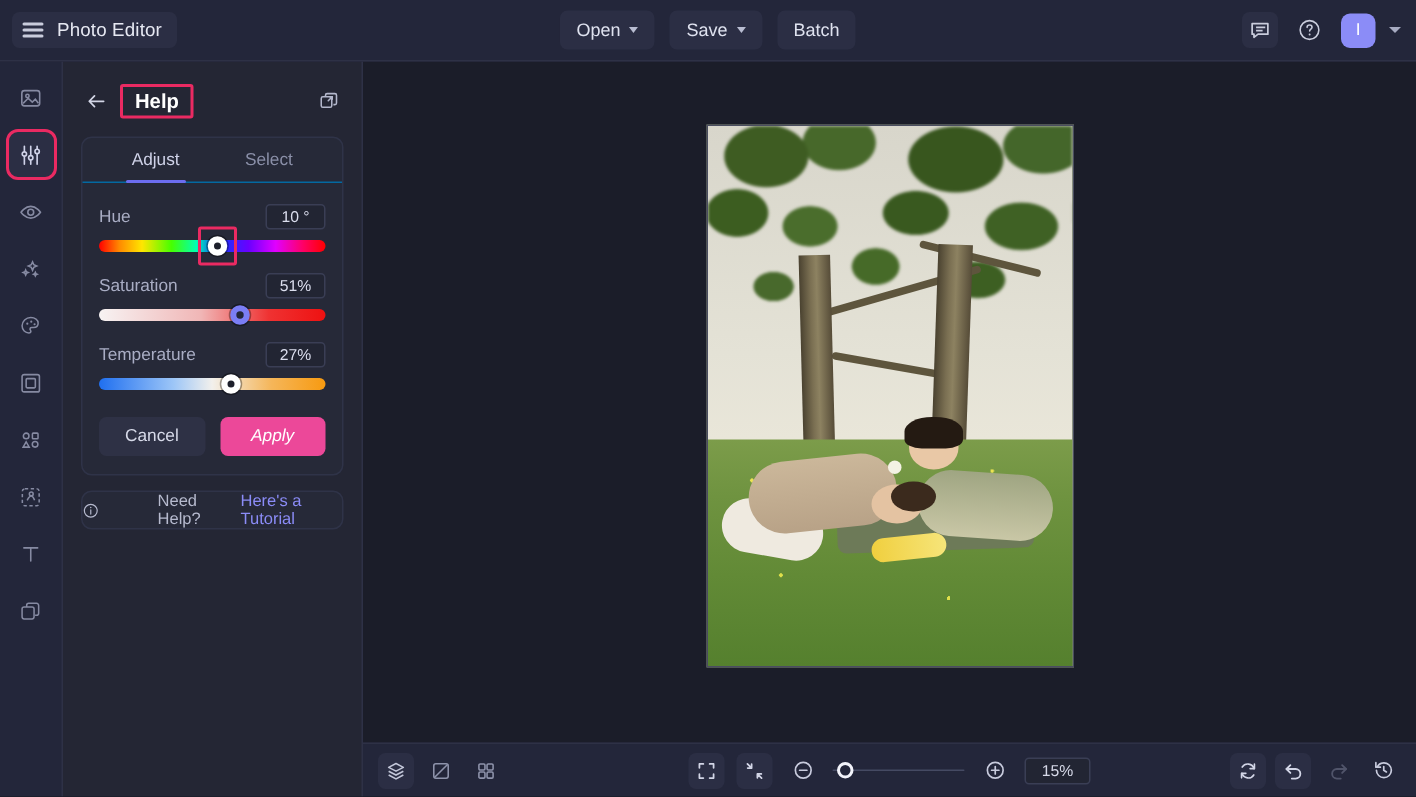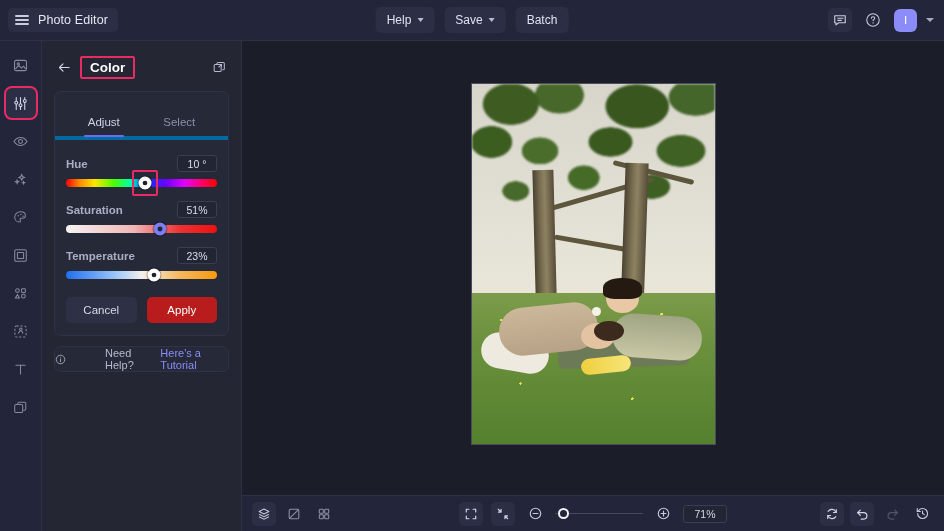--- a/index.html
+++ b/index.html
@@ -99,35 +99,35 @@
     line-height: 15px;
   }
   .panel-head-spacer { flex: 1; }
   .dup-icon { width: 20px; height: 20px; display:flex; align-items:center; justify-content:center; cursor: pointer; }
 
   .card {
     background: #262938; border: 1px solid #2f3348;
     border-radius: 7px; margin-top: 8px;
     padding: 0 11px 12px 11px;
   }
-  .tabs { display: flex; border-bottom: 4px solid #0369a1; margin: 15px -11px; padding: 0 11px; align-items: center; }
+  .tabs { display: flex; border-bottom: 1px solid #0369a1; margin: 0 -11px; padding: 0 11px; align-items: center; }
   .tab {
     flex: 1; text-align: center; font-size: 11.5px;
     padding: 9px 0 8px 0; color: #8a8fa8; cursor: pointer;
     position: relative;
   }
   .tab.active { color: #cfd2e8; }
   .tab.active::after {
     content: ""; position: absolute; left: 50%; transform: translateX(-50%);
     bottom: -1px; width: 40px; height: 2px; background: #6c6df0; border-radius: 2px;
   }
 
   .ctrl { margin-top: 14px; }
   .ctrl-row { display: flex; align-items: center; justify-content: space-between; margin-bottom: 7px; }
-  .ctrl-label { color: #a9adc4; font-size: 11.5px; font-weight: bold; }
+  .ctrl-label { color: #a9adc4; font-size: 11.5px; }
   .ctrl-val {
     min-width: 40px; text-align: center; color: #dbdeee; font-size: 10.5px;
     border: 1px solid #3a3e55; border-radius: 3px; padding: 1.5px 5px;
     background: #222533;
   }
   .slider { position: relative; height: 8px; }
   .track { position: absolute; top: 0; left: 0; right: 0; height: 8px; border-radius: 4px; }
   .track.hue {
     background: linear-gradient(90deg,#ff0000 0%,#ff8a00 9%,#ffe600 19%,#46ff00 32%,#00ffb3 43%,
       #0b3bff 52%,#6a00ff 66%,#e000ff 78%,#ff0066 90%,#ff0000 100%);
@@ -151,21 +151,21 @@
     width: 26px; height: 26px; border: 2.5px solid #ea2a62; border-radius: 2px;
     pointer-events: none;
   }
 
   .btn-row { display: flex; gap: 10px; margin-top: 18px; }
   .btn {
     flex: 1; height: 26px; border-radius: 5px; border: none;
     font-size: 11.5px; font-family: inherit; cursor: pointer;
   }
   .btn.cancel { background: #2e3145; color: #d7dae9; }
-  .btn.apply { background: #b91c1c; color: #ffffff; }
+  .btn.apply { background: #ec4899; color: #ffffff; font-style: italic; }
 
   .help {
     margin-top: 10px; background: #262938; border: 1px solid #2f3348;
     border-radius: 7px; height: 26px; display: flex; align-items: center;
     justify-content: center; gap: 6px; font-size: 11px; cursor: pointer;
   }
   .help-text { color: #b6bace; margin-left: 33px; }
   .help-link { color: #8b8cf7; }
 
   
@@ -282,21 +282,21 @@
             <i></i>
             <i></i>
             <i></i>
           </span>
         <span class="brand-title">Photo Editor</span>
       </div>
     </div>
 
     <div class="hdr-center">
       <button class="hbtn">
-        <span>Help</span>
+        <span>Open</span>
         <span class="caret"></span>
       </button>
       <button class="hbtn">
         <span>Save</span>
         <span class="caret"></span>
       </button>
       <button class="hbtn">
         <span>Batch</span>
       </button>
     </div>
@@ -403,21 +403,21 @@
       </div>
     </div>
 
     <div class="panel">
       <div class="panel-head">
         <div class="back-arrow">
           <svg width="15" height="15" viewBox="0 0 18 18" fill="none" stroke="#d3d6e6" stroke-width="1.4">
             <path d="M14.5 9h-11M7.2 4.7L3 9l4.2 4.3" stroke-linecap="round" stroke-linejoin="round"></path>
           </svg>
         </div>
-        <div class="panel-title">Color</div>
+        <div class="panel-title">Help</div>
         <div class="panel-head-spacer"></div>
         <div class="dup-icon">
           <svg width="15" height="15" viewBox="0 0 18 18" fill="none" stroke="#b3b7cc" stroke-width="1.25">
             <rect x="2.6" y="5.4" width="8.4" height="8.4" rx="1.3"></rect>
             <path d="M6 5.4V4.2a1.3 1.3 0 011.3-1.3h6.2a1.3 1.3 0 011.3 1.3v6.2a1.3 1.3 0 01-1.3 1.3h-1.2"></path>
             <path d="M8.2 8.6l3-3M9.4 5.4h2v2" stroke-linecap="round"></path>
           </svg>
         </div>
       </div>
 
@@ -446,21 +446,21 @@
           </div>
           <div class="slider">
             <div class="track sat"></div>
             <div class="knob ring" style="left:62%"></div>
           </div>
         </div>
 
         <div class="ctrl">
           <div class="ctrl-row">
             <span class="ctrl-label">Temperature</span>
-            <span class="ctrl-val">23%</span>
+            <span class="ctrl-val">27%</span>
           </div>
           <div class="slider">
             <div class="track temp"></div>
             <div class="knob" style="left:58%"></div>
           </div>
         </div>
 
         <div class="btn-row">
           <button class="btn cancel">Cancel</button>
           <button class="btn apply">Apply</button>
@@ -548,21 +548,21 @@
           <div class="zoom-slider">
             <div class="zoom-track"></div>
             <div class="zoom-knob"></div>
           </div>
           <div class="bb-btn">
             <svg width="15" height="15" viewBox="0 0 16 16" fill="none" stroke="#c8cbdd" stroke-width="1.2">
               <circle cx="8" cy="8" r="5.6"></circle>
                 <path d="M5.4 8h5.2M8 5.4v5.2" stroke-linecap="round"></path>
             </svg>
           </div>
-          <div class="zoom-val">71%</div>
+          <div class="zoom-val">15%</div>
         </div>
 
         <div class="bb-right">
           <div class="bb-btn framed">
             <svg width="14" height="14" viewBox="0 0 16 16" fill="none" stroke="#d2d5e6" stroke-width="1.25">
               <path d="M12.6 6.2A5 5 0 003.6 5M3.4 9.8a5 5 0 009 1.2" stroke-linecap="round"></path>
               <path d="M12.9 2.8v3.4H9.6M3.1 13.2V9.8h3.3" stroke-linecap="round" stroke-linejoin="round"></path>
             </svg>
           </div>
           <div class="bb-btn framed">

